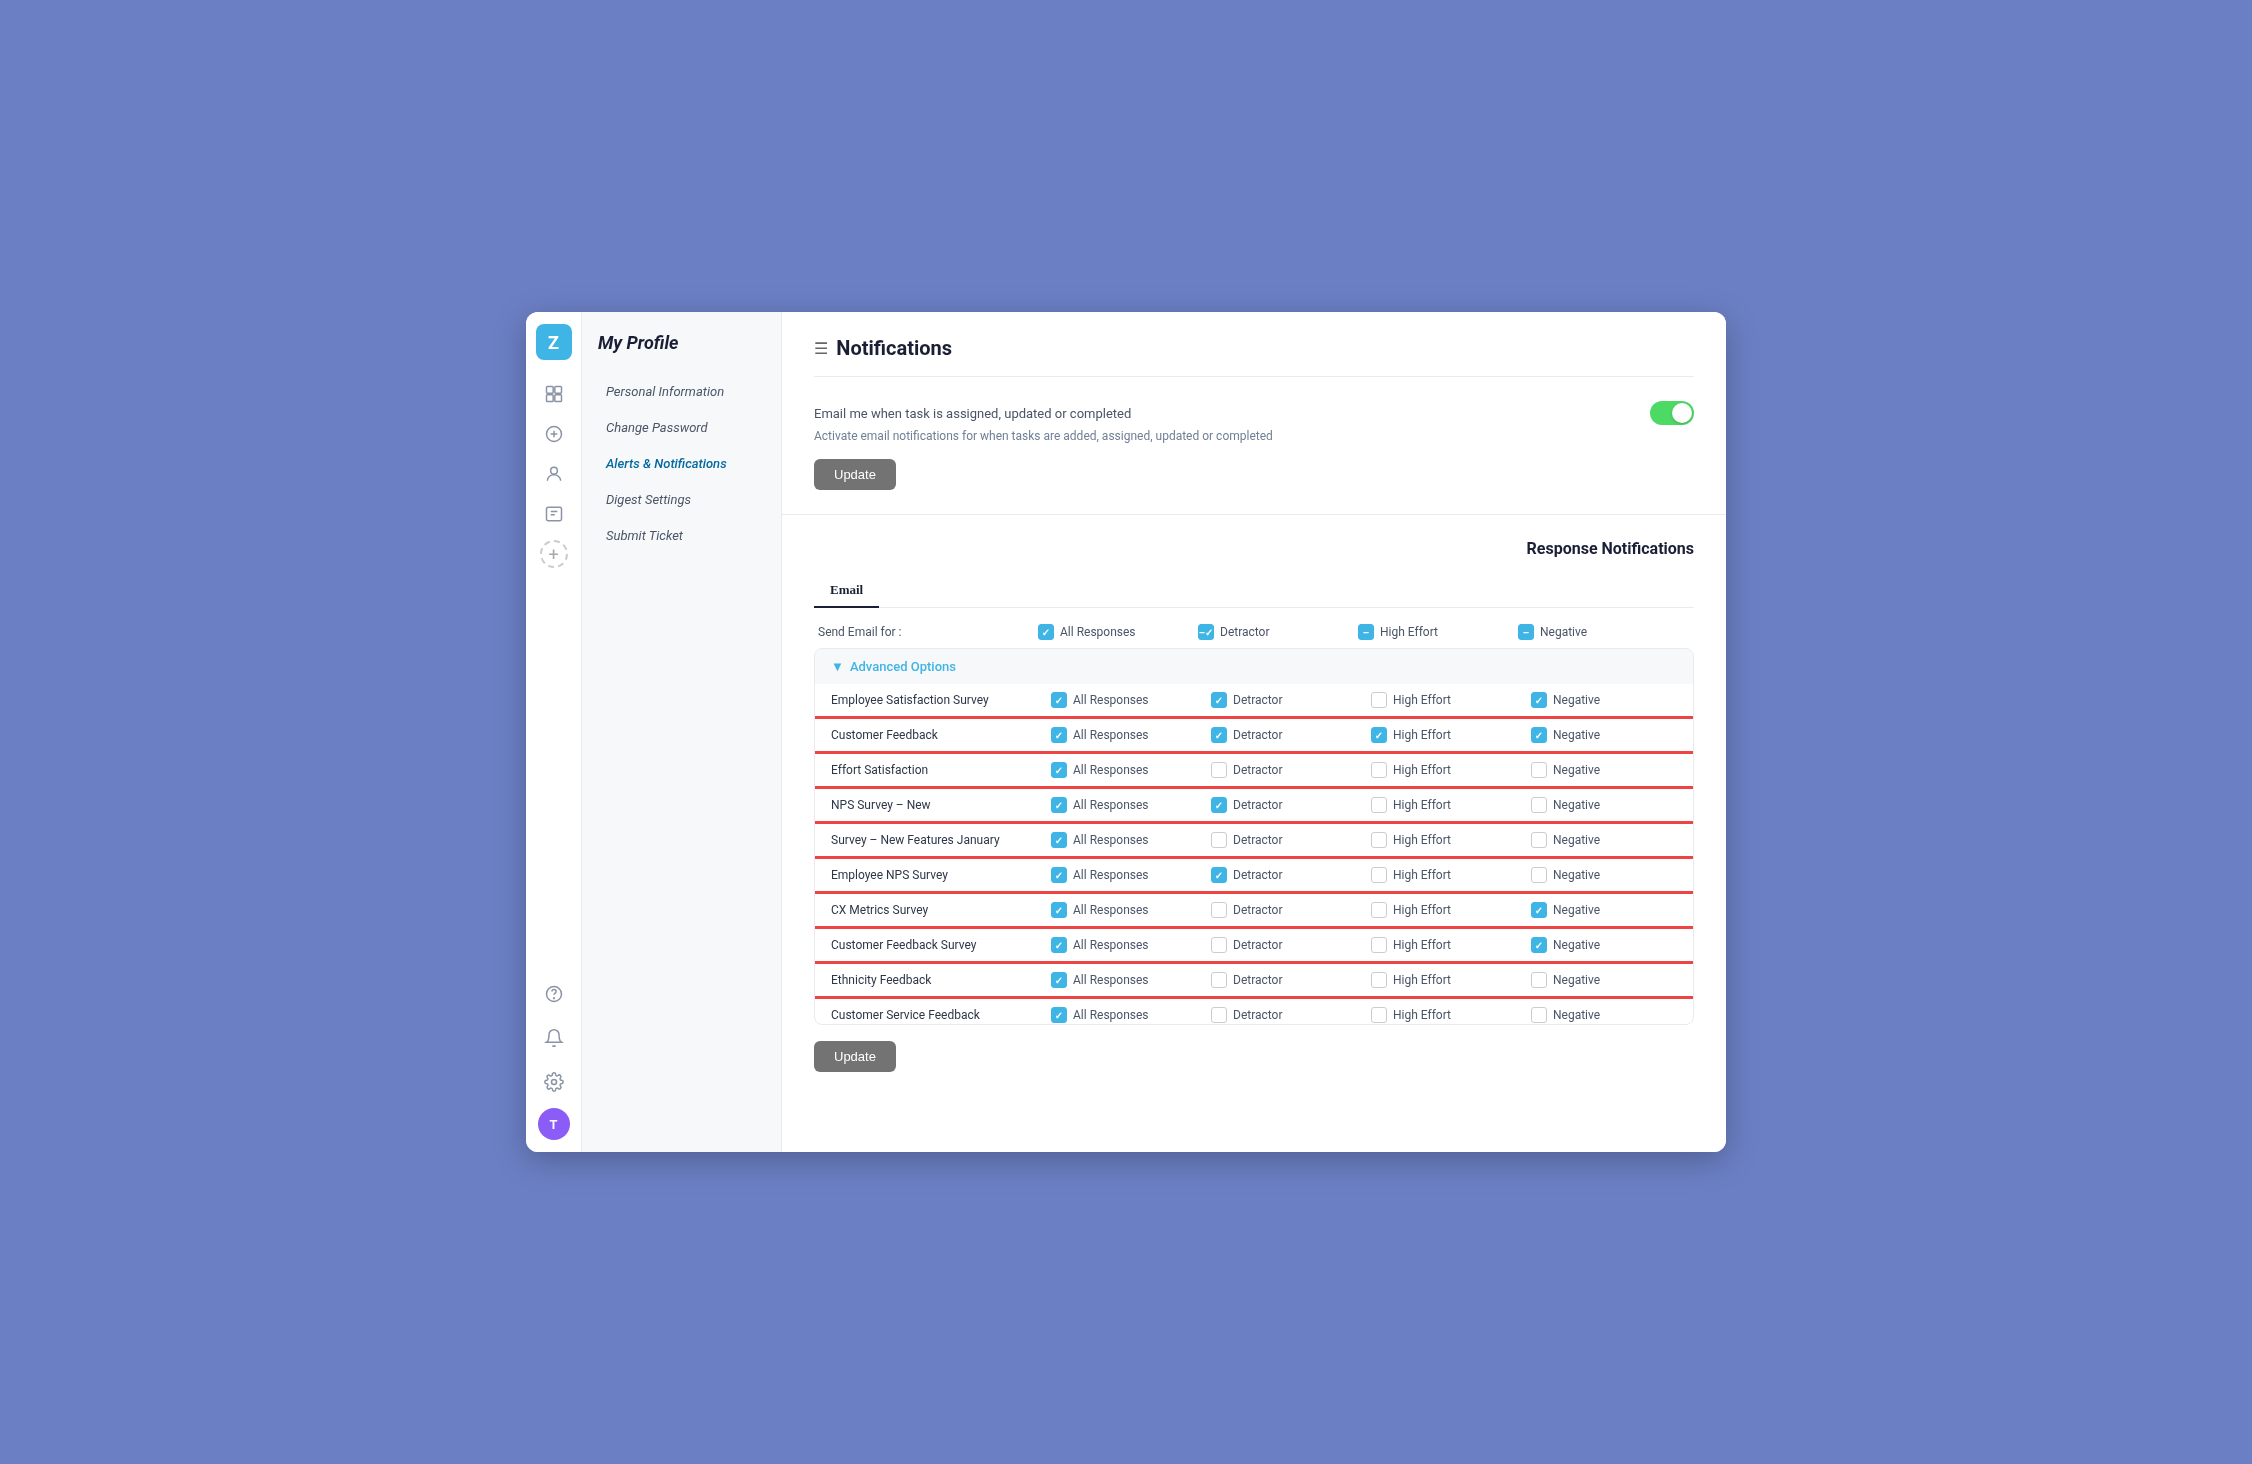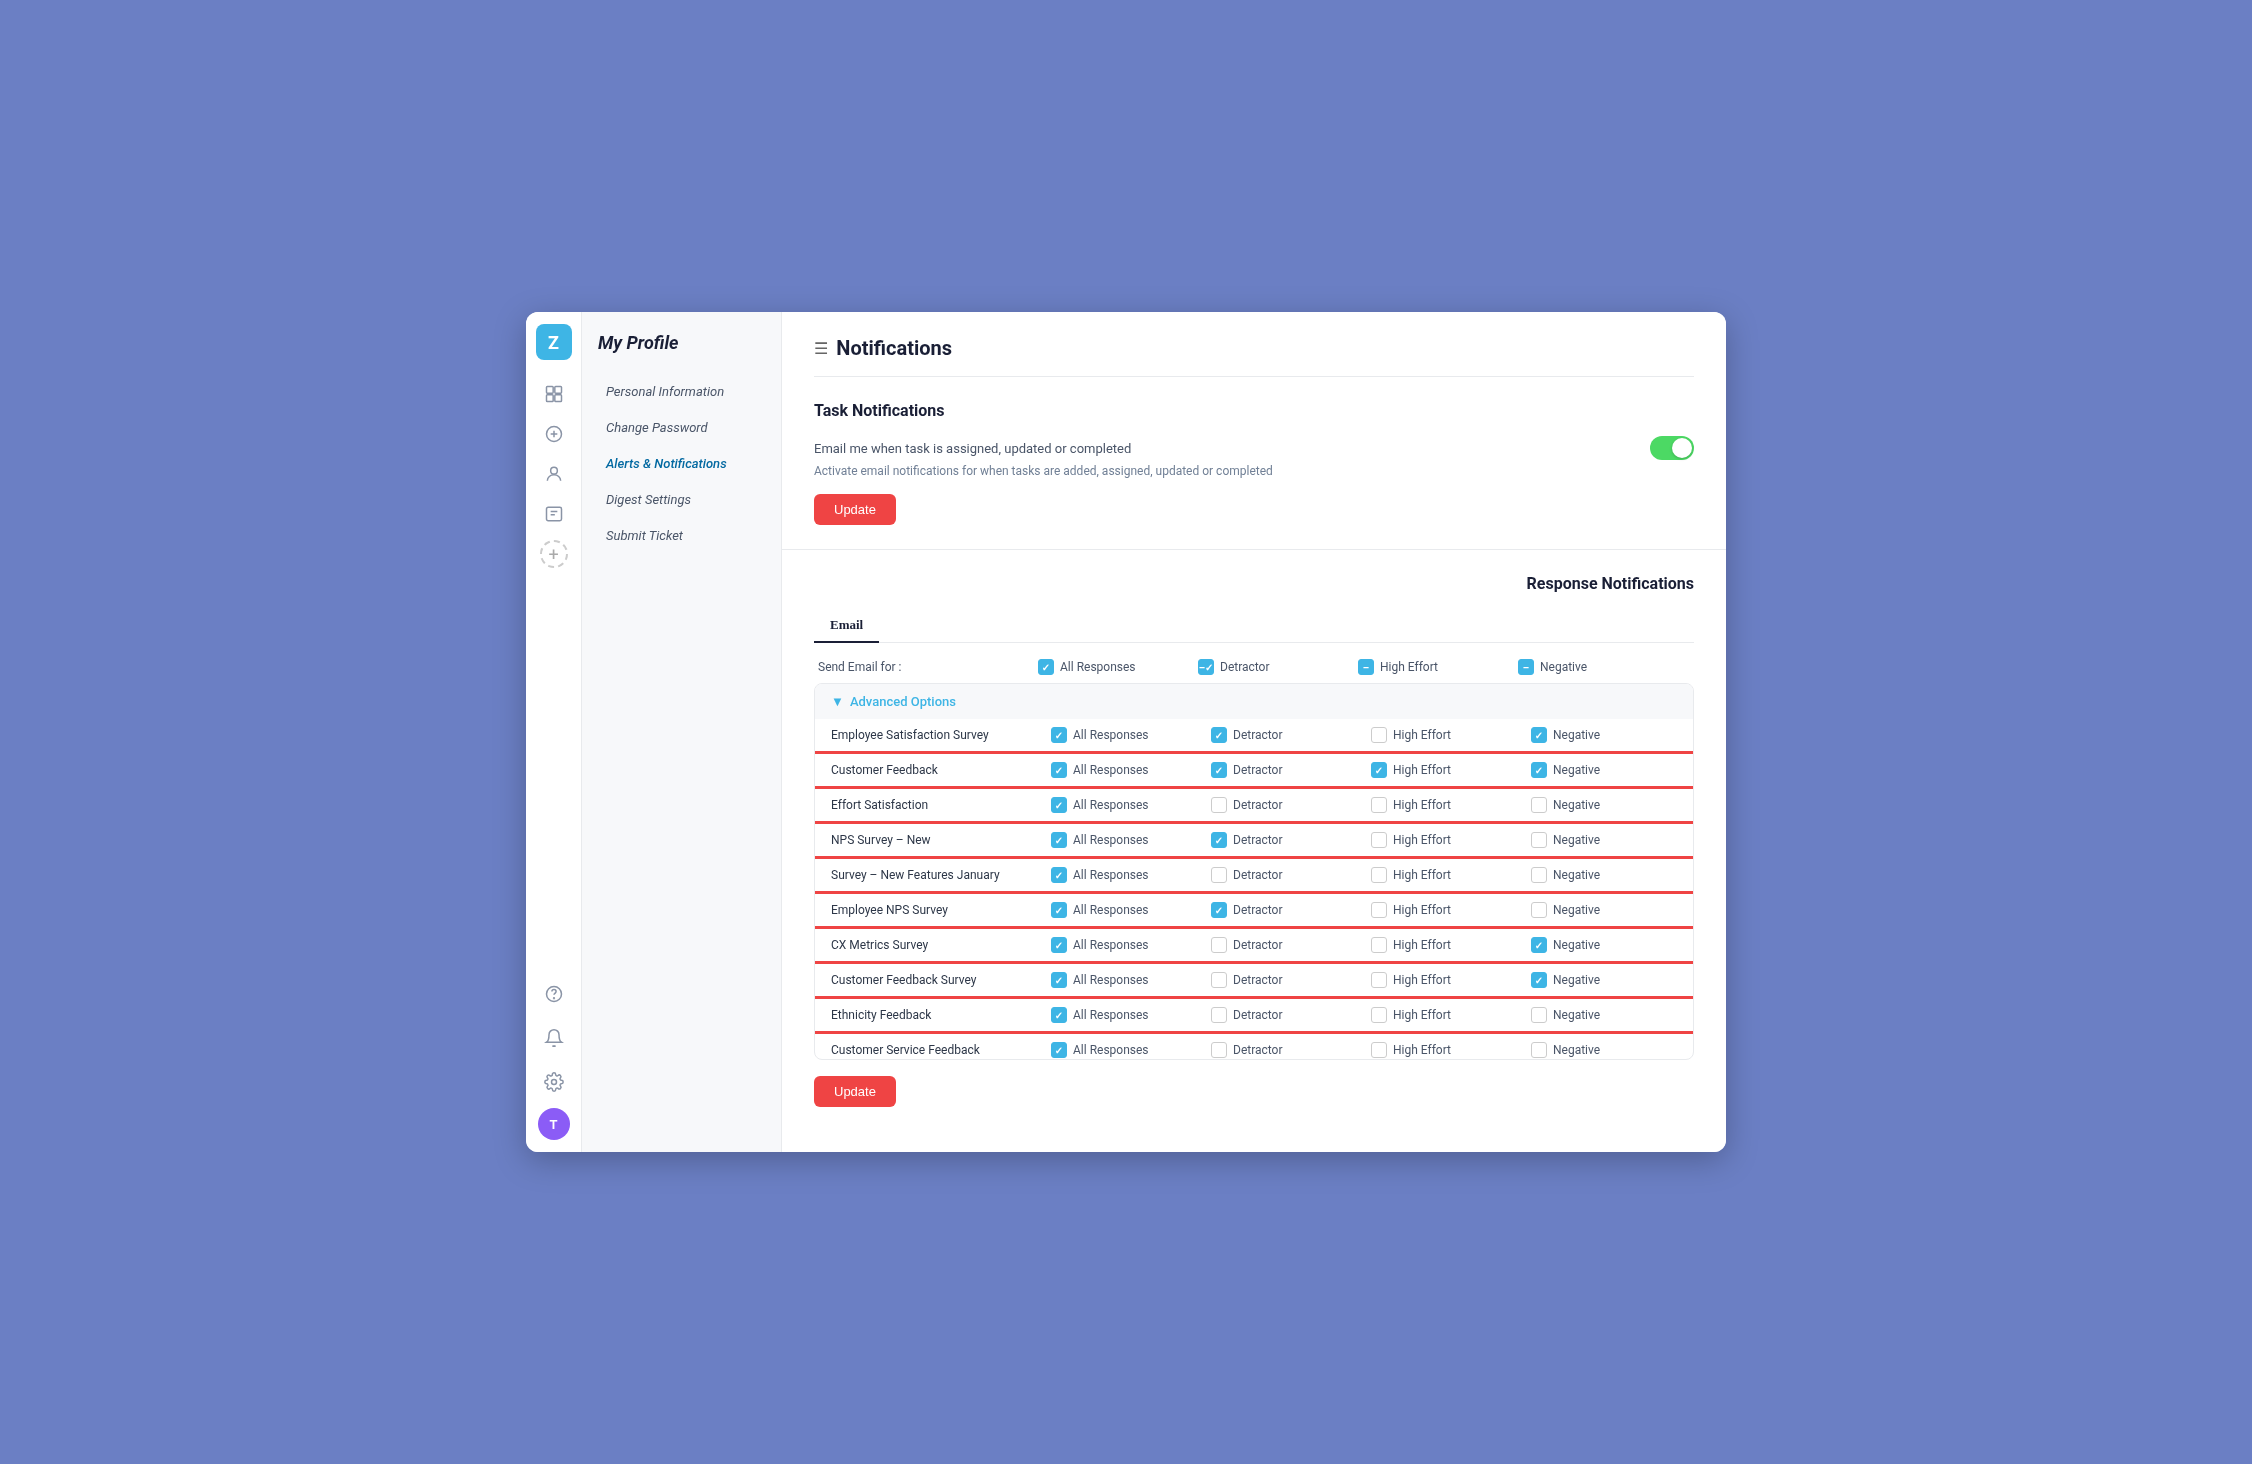--- a/index.html
+++ b/index.html
@@ -169,21 +169,21 @@
       top: 2px;
       right: 2px;
       box-shadow: 0 1px 3px rgba(0,0,0,0.2);
     }
     .task-sub-label {
       font-size: 12px;
       color: #718096;
       margin-bottom: 16px;
     }
     .update-btn {
-      background: #ef4444;
+      background: #737373;
       color: white;
       border: none;
       padding: 8px 20px;
       border-radius: 6px;
       font-size: 13px;
       font-weight: 500;
       cursor: pointer;
       margin-bottom: 24px;
     }
     .divider { border: none; border-top: 1px solid #e8eaed; margin: 0 -32px 24px; }
@@ -368,21 +368,20 @@
   </div>
 
   <div class="main-content">
     
     <div class="page-header">
       <span class="hamburger">☰</span>
       <h1>Notifications</h1>
     </div>
 
     
-    <div class="section-title">Task Notifications</div>
     <div class="task-row">
       <span class="task-label">Email me when task is assigned, updated or completed</span>
       <div class="toggle-switch"></div>
     </div>
     <div class="task-sub-label">Activate email notifications for when tasks are added, assigned, updated or completed</div>
     <button class="update-btn">Update</button>
 
     <hr class="divider">
 
     

